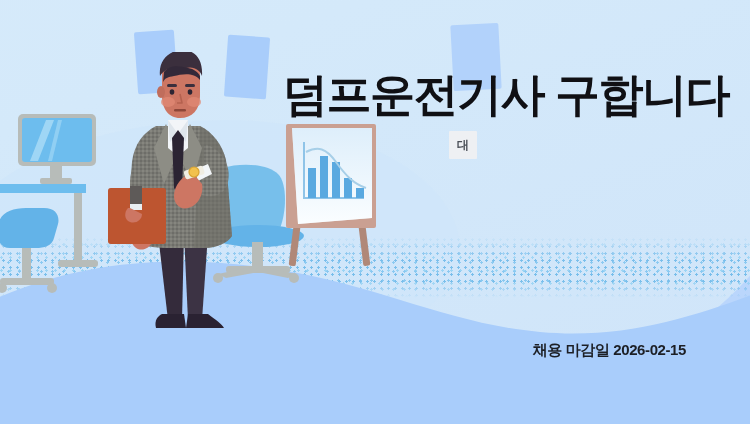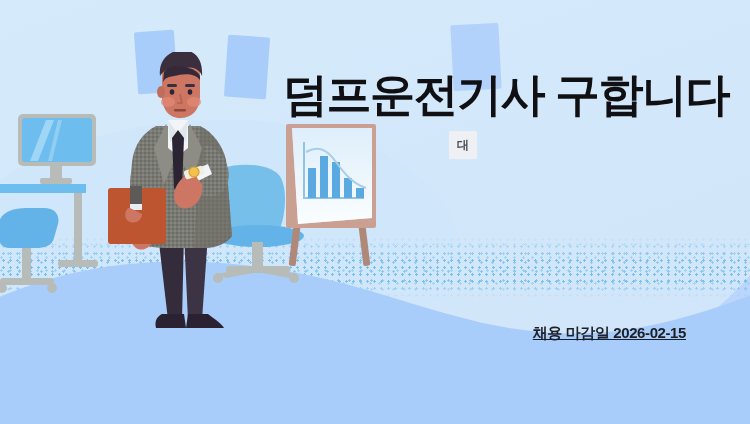--- a/index.html
+++ b/index.html
@@ -116,27 +116,26 @@
   }
   .company-name {
     font-size: 22px;
     font-weight: 700;
     letter-spacing: -1px;
     color: #16181d;
   }
   .deadline {
     position: absolute;
     right: 64px;
-    top: 324px;
+    top: 341px;
     font-size: 15px;
     font-weight: 700;
     letter-spacing: -0.4px;
     color: #1c1f25;
     white-space: nowrap;
-    text-decoration: underline;
   }
 </style>
 </head>
 <body>
 
 <div id="banner">
 
   <div class="bg-base"></div>
   <div class="bg-blob"></div>
   <div class="bg-blob2"></div>

